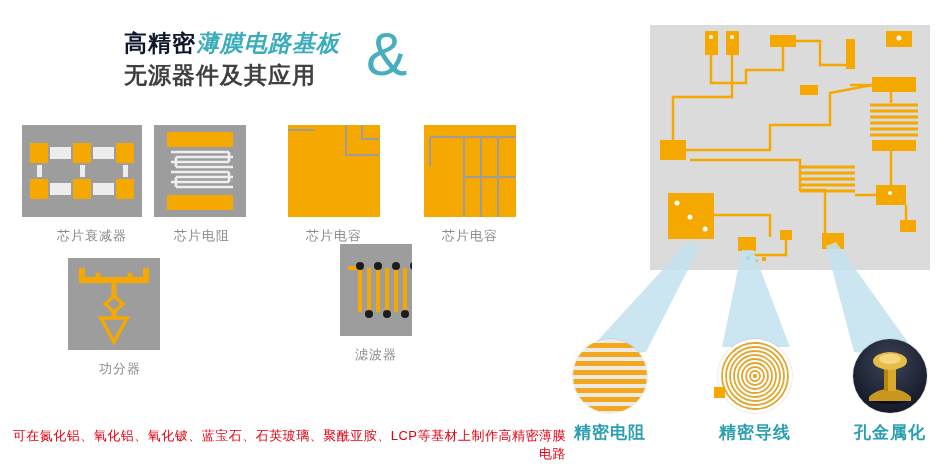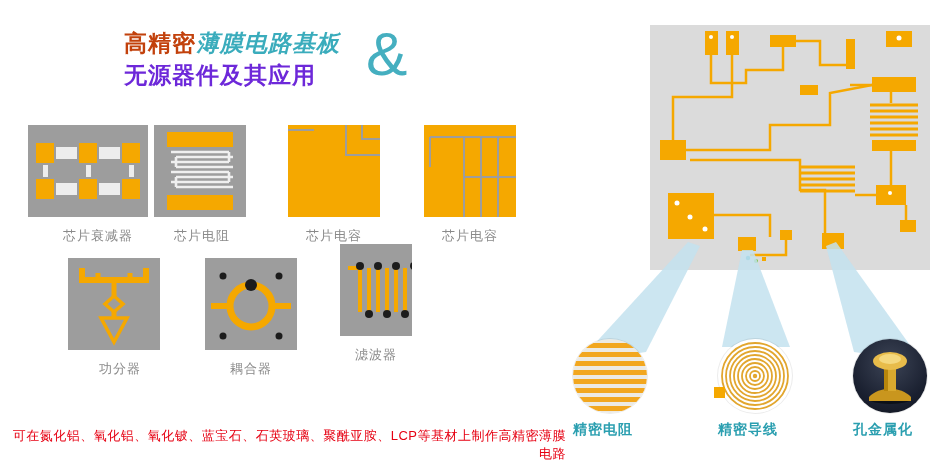--- a/index.html
+++ b/index.html
@@ -1,23 +1,23 @@
 <!DOCTYPE html>
 <html><head>
 <meta charset="utf-8">
 <style>
   html,body{margin:0;padding:0;background:#ffffff;}
   body{font-family:"Liberation Sans","DejaVu Sans",sans-serif;}
   .page{position:relative;width:946px;height:464px;background:#ffffff;overflow:hidden;}
 
   
   .title-block{position:absolute;left:124px;top:28px;line-height:1.38;font-size:23px;letter-spacing:1px;}
-  .title-bold{color:#c2410c;font-weight:700;}
+  .title-bold{color:#0f172a;font-weight:700;}
   .title-rest{color:#3aacbc;font-weight:600;font-style:italic;}
-  .title-line2{color:#6d28d9;font-weight:600;}
+  .title-line2{color:#404040;font-weight:600;}
   .ampersand{position:absolute;left:366px;top:18px;font-size:62px;color:#45afc0;font-weight:400;}
 
   
   .tile{position:absolute;}
   .tile-img{width:100%;height:92px;overflow:hidden;}
   .tile-img svg{display:block;}
   .tile-label{margin-top:10px;text-align:center;font-size:13px;color:#8a8a8a;letter-spacing:1px;}
 
   
   .note{position:absolute;left:6px;top:427px;width:560px;font-size:13px;color:#e60012;letter-spacing:0.5px;text-align:right;}
@@ -25,34 +25,34 @@
   
   .board{position:absolute;left:650px;top:25px;width:280px;height:245px;z-index:1;}
   .beams{position:absolute;left:0;top:0;width:946px;height:464px;z-index:2;pointer-events:none;}
   .callout{position:absolute;width:74px;z-index:3;}
   .callout-circle{width:74px;height:74px;border-radius:50%;position:relative;overflow:visible;box-shadow:0 0 0 1px rgba(0,0,0,0.08);}
   .circle-stripes{background:repeating-linear-gradient(to bottom,#eceae3 0px,#eceae3 4px,#f2a71f 4px,#f2a71f 9px);}
   .circle-white{background:#ffffff;}
   .circle-dark{background:radial-gradient(circle at 50% 32%,#3c4456 0%,#1a2030 65%,#10141d 100%);}
   .callout-circle svg{position:absolute;left:0;top:0;}
   .coil-tab{position:absolute;left:-4px;top:48px;width:11px;height:11px;background:#f5a800;}
-  .callout-label{margin-top:8px;text-align:left;font-size:14px;font-weight:700;color:#2b9fb0;letter-spacing:1px;white-space:nowrap;}
+  .callout-label{margin-top:8px;text-align:center;font-size:17px;font-weight:700;color:#2b9fb0;letter-spacing:1px;white-space:nowrap;}
 </style>
 </head>
 <body>
 
 <div class="page">
 
   <div class="title-block">
     <div><span class="title-bold">高精密</span><span class="title-rest">薄膜电路基板</span></div>
     <div class="title-line2">无源器件及其应用</div>
   </div>
   <div class="ampersand">&amp;</div>
 
-  <div class="tile" style="left:28px;top:125px;width:140px;">
+  <div class="tile" style="left:22px;top:125px;width:140px;">
     <div class="tile-img">
       <svg width="120" height="92" viewBox="0 0 120 92">
         <rect width="120" height="92" fill="#9d9d9d"></rect>
         <g fill="#f5a800">
           <rect x="8" y="18" width="18" height="20"></rect>
             <rect x="51" y="18" width="18" height="20"></rect>
             <rect x="94" y="18" width="18" height="20"></rect>
           <rect x="8" y="54" width="18" height="20"></rect>
             <rect x="51" y="54" width="18" height="20"></rect>
             <rect x="94" y="54" width="18" height="20"></rect>
@@ -140,36 +140,20 @@
           <path d="M46,22 V38" stroke-width="5"></path>
           <path d="M46,38 L37,46 L46,54 L55,46 Z" stroke-width="3.5"></path>
           <path d="M46,54 V60" stroke-width="5"></path>
           <path d="M33,60 H59 L46,84 Z" stroke-width="3.5"></path>
         </g>
       </svg>
     </div>
     <div class="tile-label">功分器</div>
   </div>
 
-  <div class="tile" style="left:205px;top:258px;width:92px;">
-    <div class="tile-img">
-      <svg width="92" height="92" viewBox="0 0 92 92">
-        <rect width="92" height="92" fill="#9d9d9d"></rect>
-        <circle cx="46" cy="48" r="21" stroke="#f5a800" stroke-width="7" fill="none"></circle>
-        <line x1="6" y1="48" x2="25" y2="48" stroke="#f5a800" stroke-width="6"></line>
-        <line x1="67" y1="48" x2="86" y2="48" stroke="#f5a800" stroke-width="6"></line>
-        <circle cx="46" cy="27" r="6" fill="#1c1c1c"></circle>
-        <circle cx="18" cy="18" r="3.5" fill="#1c1c1c"></circle>
-        <circle cx="74" cy="18" r="3.5" fill="#1c1c1c"></circle>
-        <circle cx="18" cy="78" r="3.5" fill="#1c1c1c"></circle>
-        <circle cx="74" cy="78" r="3.5" fill="#1c1c1c"></circle>
-      </svg>
-    </div>
-    <div class="tile-label">耦合器</div>
-  </div>
 
   <div class="tile" style="left:340px;top:244px;width:72px;">
     <div class="tile-img">
       <svg width="92" height="92" viewBox="0 0 92 92">
         <rect width="92" height="92" fill="#9d9d9d"></rect>
         <g stroke="#f5a800" stroke-width="4" fill="none">
           <line x1="20" y1="24" x2="20" y2="68"></line>
             <line x1="29" y1="24" x2="29" y2="68"></line>
           <line x1="38" y1="24" x2="38" y2="68"></line>
             <line x1="47" y1="24" x2="47" y2="68"></line>

